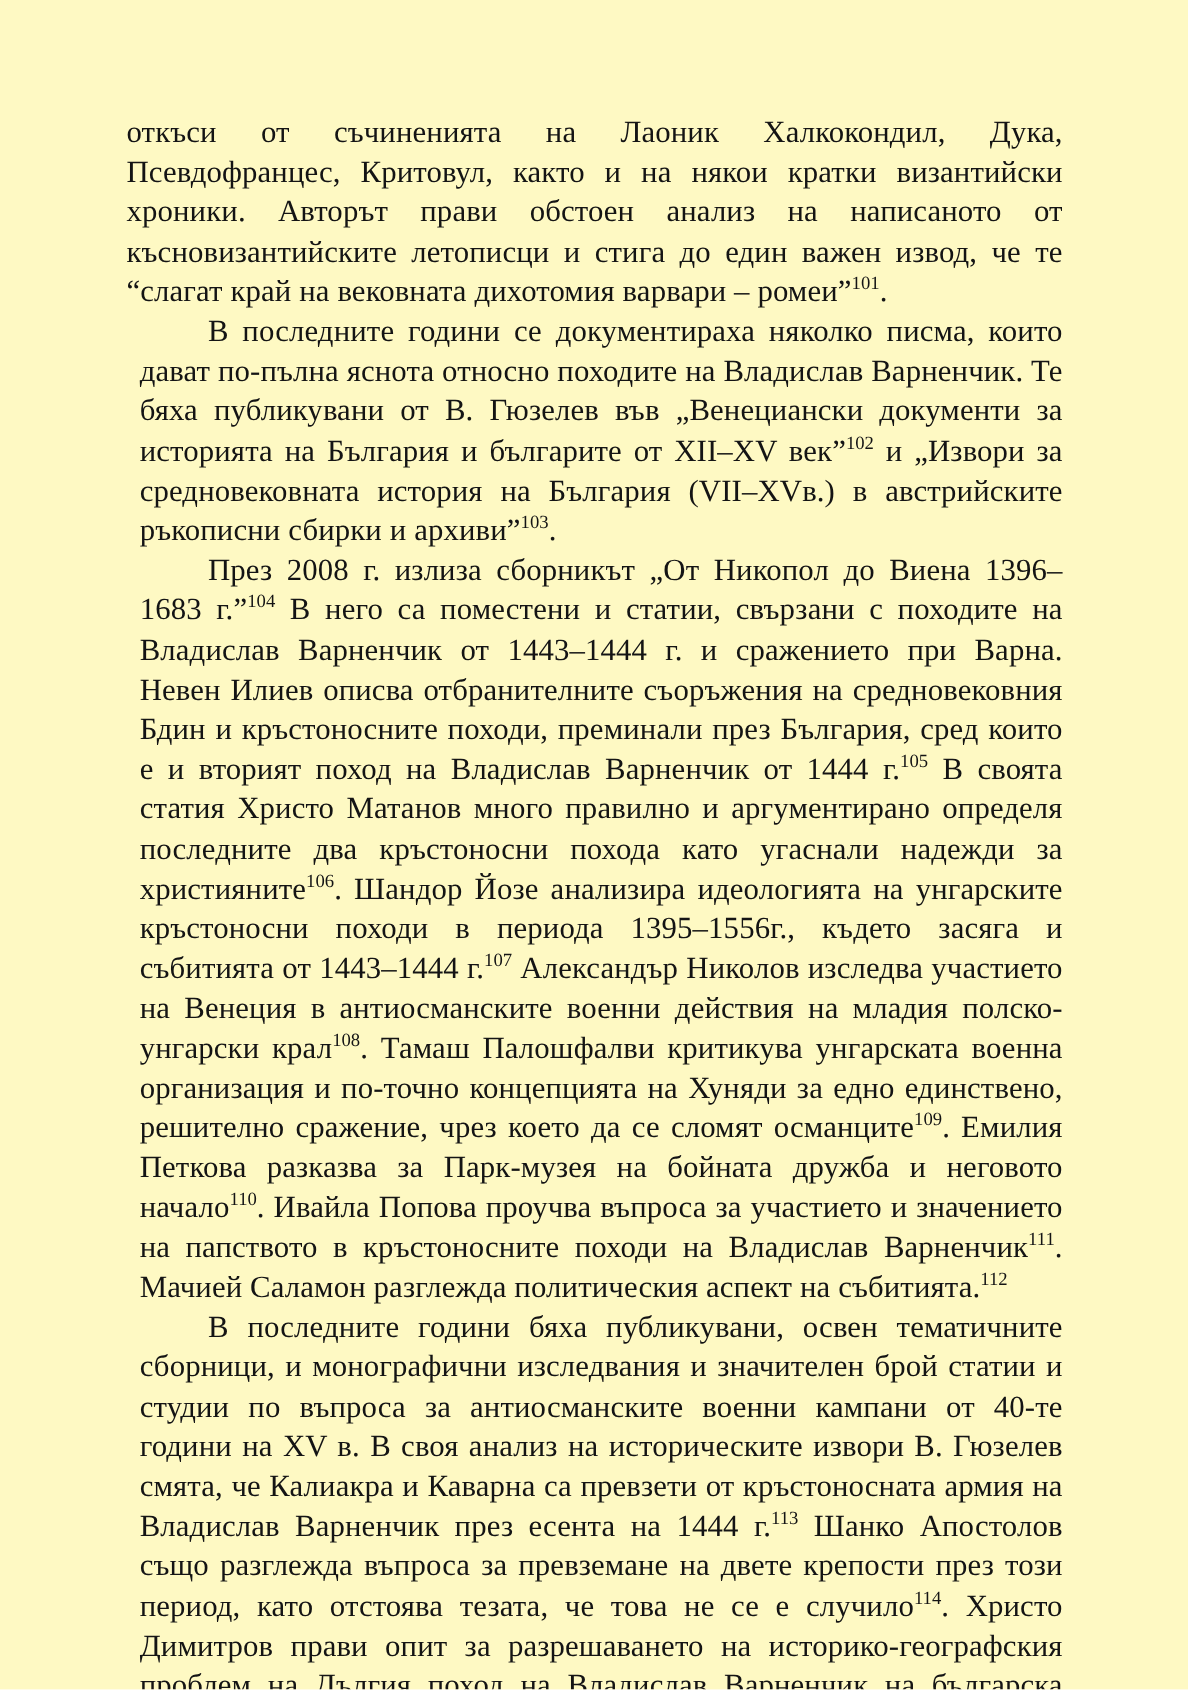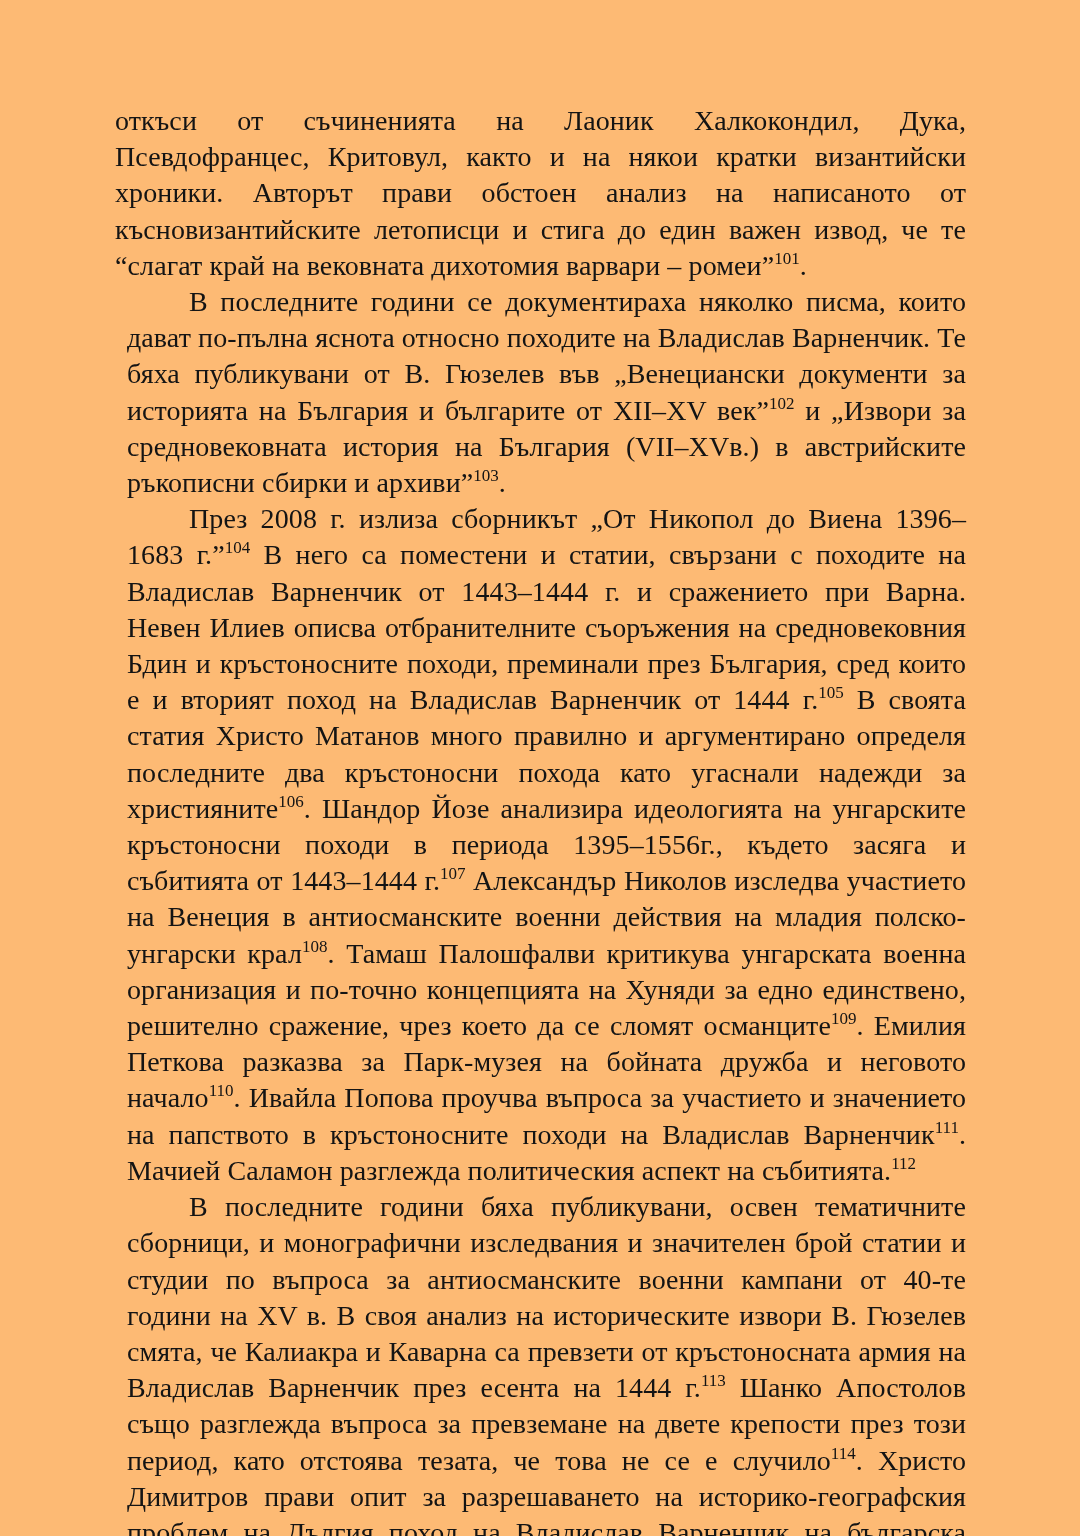--- a/index.html
+++ b/index.html
@@ -4,21 +4,21 @@
 <style>
   html, body {
     margin: 0;
     padding: 0;
     background: #ffffff;
   }
   .page {
     position: relative;
     width: 1080px;
     height: 1536px;
-    background: #fdba74;
+    background: #fef9c3;
     font-family: "Liberation Serif", "DejaVu Serif", serif;
     color: #141414;
     overflow: hidden;
   }
   .text-block {
     position: absolute;
     left: 115px;
     top: 103px;
     width: 851px;
     font-size: 28px;

